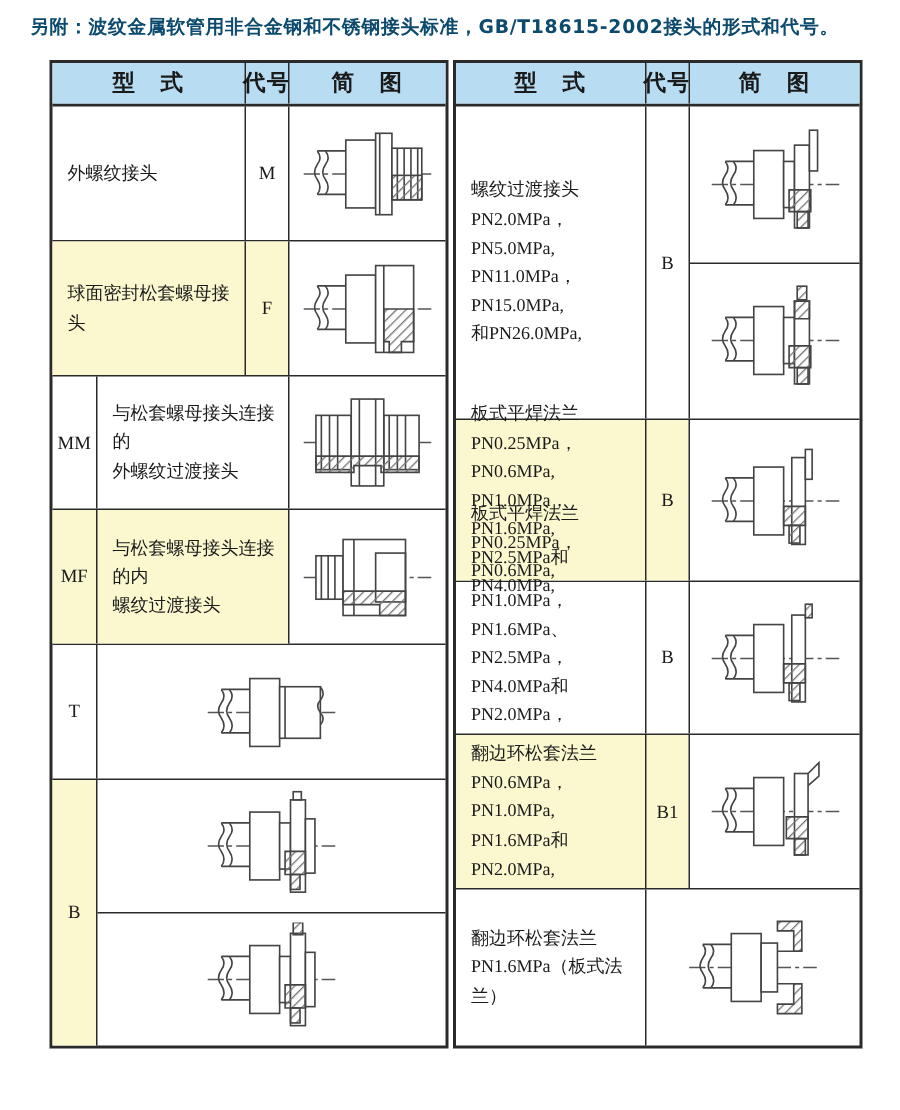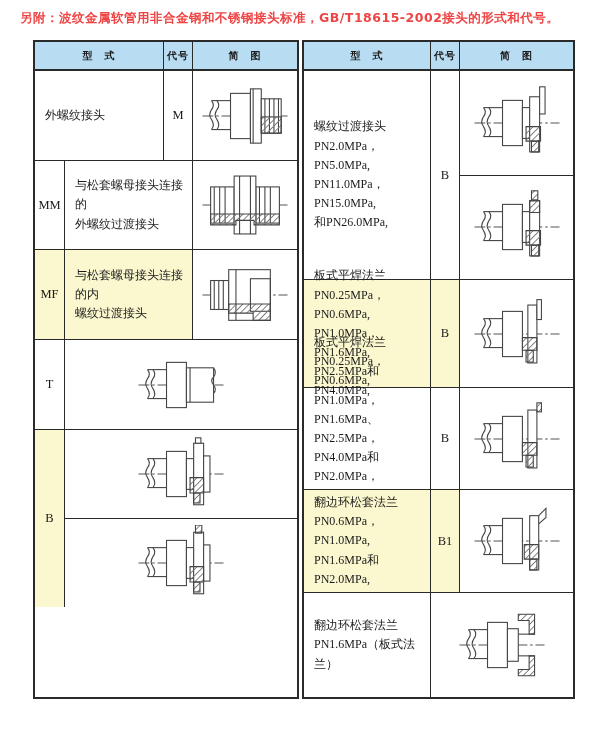--- a/index.html
+++ b/index.html
@@ -4,39 +4,39 @@
 <style>
   html,body{margin:0;padding:0;}
   body{
     width:600px;height:740px;background:#ffffff;
     font-family:"Liberation Serif","DejaVu Serif",serif;
     color:#1a1a1a;position:relative;overflow:hidden;
   }
   .title{
     position:absolute;left:20px;top:10px;width:560px;
     font-family:"DejaVu Sans","Liberation Sans",sans-serif;
-    font-weight:bold;font-size:12.5px;letter-spacing:.5px;color:#ef4444;
+    font-weight:bold;font-size:12.5px;letter-spacing:.5px;color:#0c4a6e;
   }
   .tables{position:absolute;left:33px;top:40px;display:flex;gap:3px;}
   .tbl{border:2px solid #2a2a2a;background:#fff;}
   .tbl-left{width:262px;}
   .tbl-right{width:269px;}
   .row{display:flex;box-sizing:border-box;}
   .row + .row{border-top:1px solid #2a2a2a;}
   .row.head{border-bottom:1px solid #2a2a2a;}
   .c{box-sizing:border-box;display:flex;align-items:center;}
   .c + .c{border-left:1px solid #2a2a2a;}
   .tbl-left  .c.t{width:128px;}
   .tbl-right .c.t{width:126px;}
   .c.k{width:29px;justify-content:center;}
   .c.d{flex:1;flex-direction:column;justify-content:center;padding:0;}
   .c.t{padding:4px 6px 4px 10px;font-size:12px;line-height:1.6;
        white-space:pre-line;}
   .c.k{font-size:12.5px;text-align:right;}
-  .head .c{justify-content:center;padding:6px;font-size:10px;
+  .head .c{justify-content:center;padding:6px;font-size:15px;
        font-weight:bold;letter-spacing:1px;white-space:nowrap;}
   .hl{background:#fbf7cf;}
   .hd{background:#b8ddf2;}
   .diag{flex:1;width:100%;display:flex;align-items:center;justify-content:center;box-sizing:border-box;}
   .diag + .diag{border-top:1px solid #2a2a2a;}
   .diag svg{display:block;}
   .defs-holder{position:absolute;width:0;height:0;overflow:hidden;}
 </style>
 </head>
 <body>
@@ -82,20 +82,41 @@
                 <line x1="77" y1="23" x2="77" y2="61"></line>
                 <line x1="82" y1="23" x2="82" y2="61"></line>
                 <line x1="87" y1="23" x2="87" y2="61"></line>
                 <rect x="68" y="43" width="22" height="18" fill="url(#h)"></rect>
               </g>
             </svg>
           </div>
         </div>
     </div>
 
+    <div class="row" style="height:90px">
+      <div class="c t hl">球面密封松套螺母接头</div>
+      <div class="c k hl">F</div>
+      <div class="c d">
+          <div class="diag">
+            <svg width="96" height="76" viewBox="0 0 100 84">
+              <g stroke="#444" stroke-width="1.2" fill="#fff">
+                <line x1="3" y1="42" x2="97" y2="42" stroke="#555" stroke-dasharray="12 3 3 3"></line>
+                <path d="M13 25 q4 5 0 10 q-4 6 0 11 q4 6 0 11" fill="none"></path>
+                <path d="M19 25 q4 5 0 10 q-4 6 0 11 q4 6 0 11" fill="none"></path>
+                <line x1="13" y1="25" x2="34" y2="25"></line>
+                <line x1="13" y1="57" x2="34" y2="57"></line>
+                <rect x="34" y="17" width="22" height="50"></rect>
+                <rect x="56" y="10" width="28" height="64"></rect>
+                <line x1="62" y1="10" x2="62" y2="74"></line>
+                <path d="M62 42 h22 v24 h-9 v8 h-9 v-8 h-4 z" fill="url(#h)"></path>
+              </g>
+            </svg>
+          </div>
+        </div>
+    </div>
 
     <div class="row" style="height:89px">
       <div class="c k">MM</div>
       <div class="c t">与松套螺母接头连接的
 外螺纹过渡接头</div>
       <div class="c d">
           <div class="diag">
             <svg width="96" height="76" viewBox="0 0 100 84">
               <g stroke="#444" stroke-width="1.2" fill="#fff">
                 <line x1="3" y1="42" x2="97" y2="42" stroke="#555" stroke-dasharray="12 3 3 3"></line>

